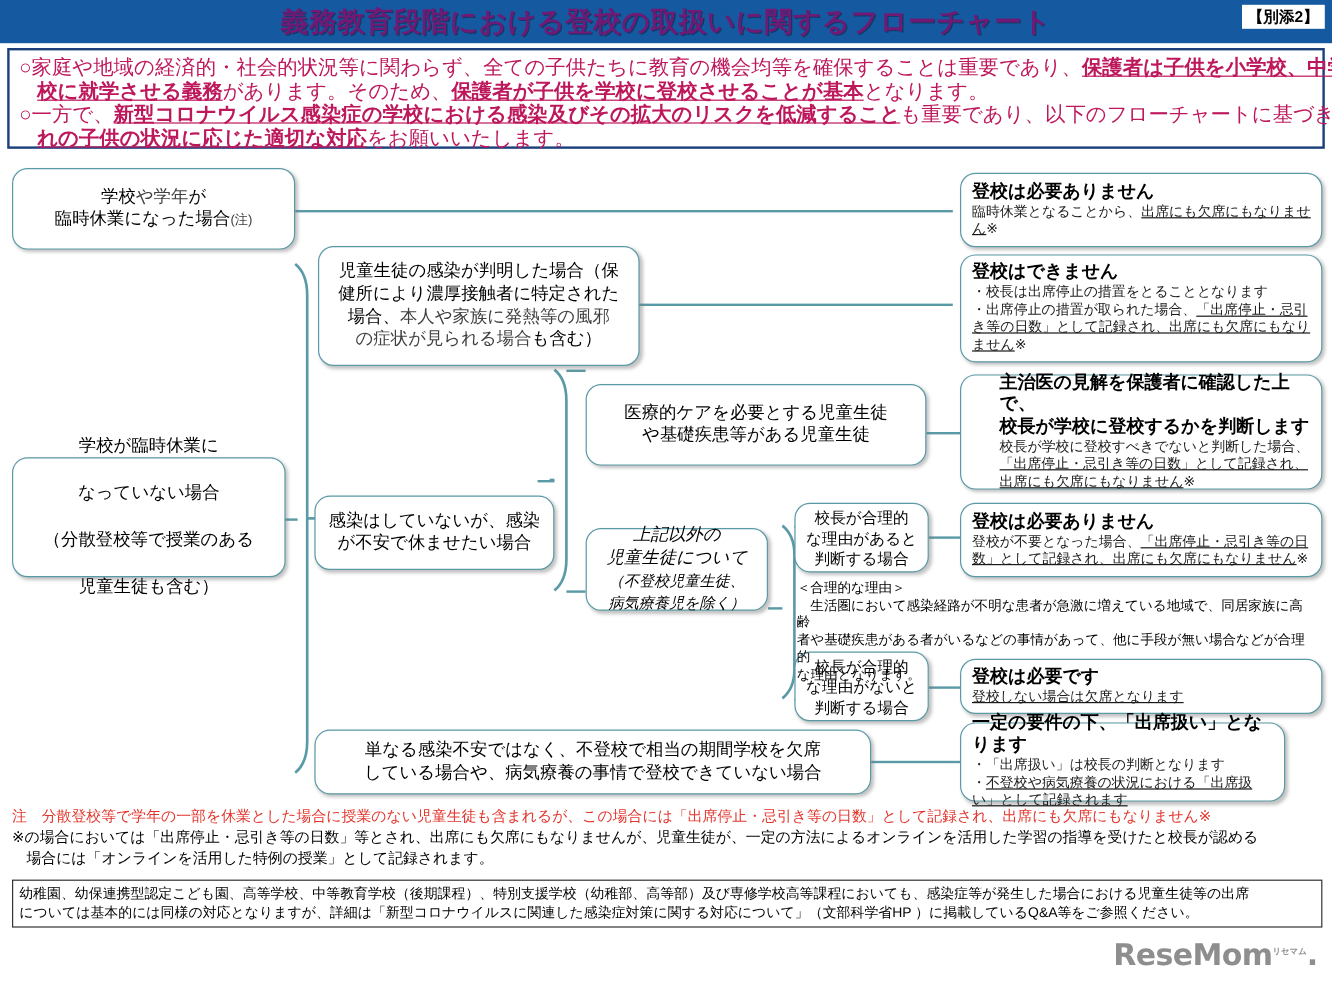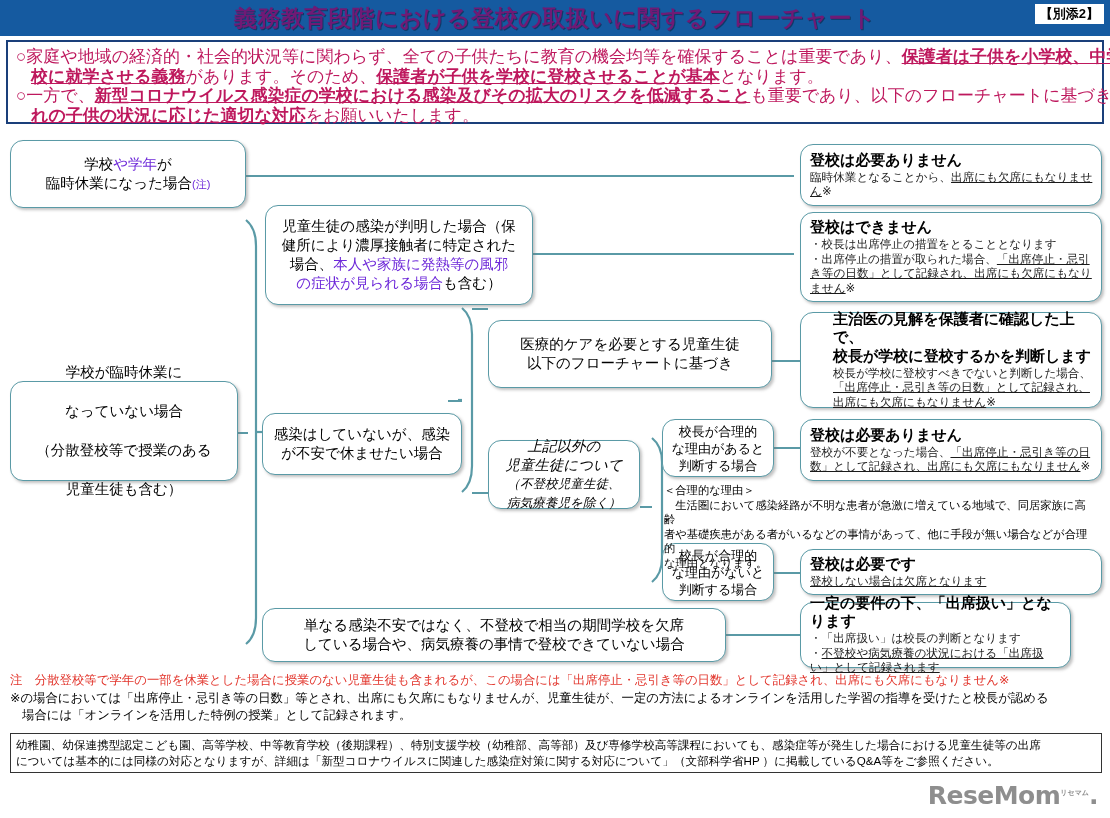--- a/index.html
+++ b/index.html
@@ -70,21 +70,21 @@
     display: flex;
     flex-direction: column;
     justify-content: center;
   }
   .node.q  { align-items: center; text-align: center; }
   .node.q .qtext {
     font-size: 14.5px; line-height: 19px; color: #000;
     padding: 0 6px;
   }
   .node.q.small .qtext { font-size: 13px; line-height: 17px; }
-  .red { color: #6d28d9; }
+  .red { color: #404040; }
 
   .node.ans { text-align: left; padding: 3px 7px 4px 9px; }
   .ans-head {
     font-size: 15px; font-weight: bold; color: #000;
     line-height: 18px; margin-bottom: 1px;
   }
   .ans-body { font-size: 11.6px; line-height: 14.5px; color: #1a1a1a; }
 
   
   .conn { position: absolute; background: #5a9aa6; }
@@ -205,21 +205,21 @@
     <div class="qtext">が不安で休ませたい場合</div>
   </div>
 
   <div class="node q" style="left:262px; top:608px; width:464px; height:54px;">
     <div class="qtext">単なる感染不安ではなく、不登校で相当の期間学校を欠席</div>
     <div class="qtext">している場合や、病気療養の事情で登校できていない場合</div>
   </div>
 
   <div class="node q" style="left:488px; top:320px; width:284px; height:68px;">
     <div class="qtext">医療的ケアを必要とする児童生徒</div>
-    <div class="qtext">以下のフローチャートに基づき</div>
+    <div class="qtext">や基礎疾患等がある児童生徒</div>
   </div>
 
   <div class="node q" style="left:488px; top:440px; width:152px; height:69px;font-style:italic;">
     <div class="qtext">上記以外の</div>
     <div class="qtext">児童生徒について</div>
     <div class="qtext" style="font-size:12.6px;">（不登校児童生徒、</div>
     <div class="qtext" style="font-size:12.6px;">病気療養児を除く）</div>
   </div>
 
   <div class="node q small" style="left:662px; top:419px; width:112px; height:58px;">

